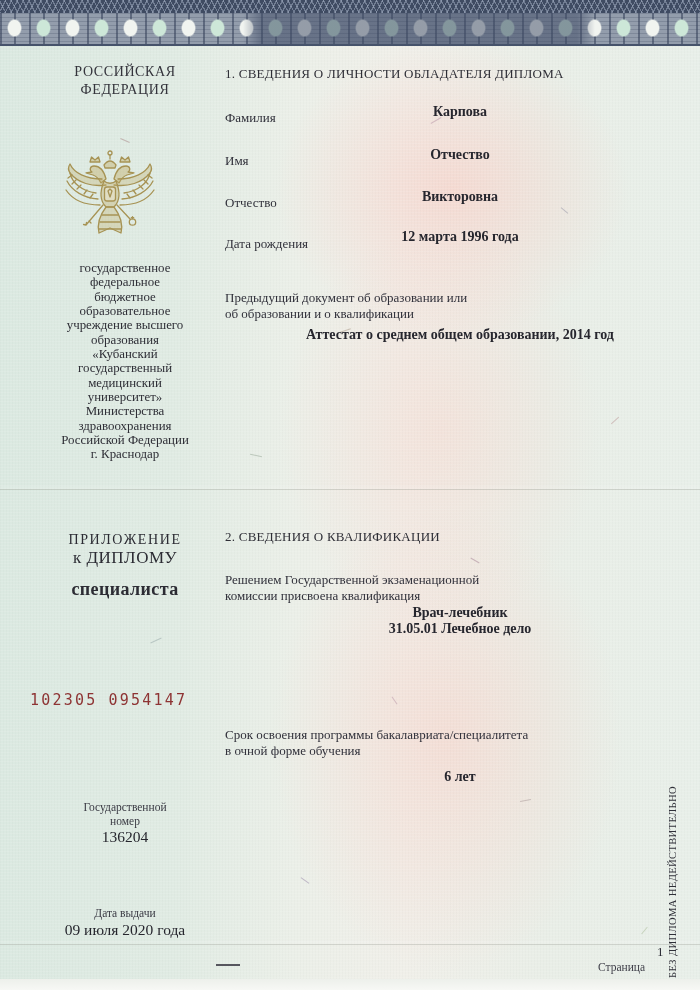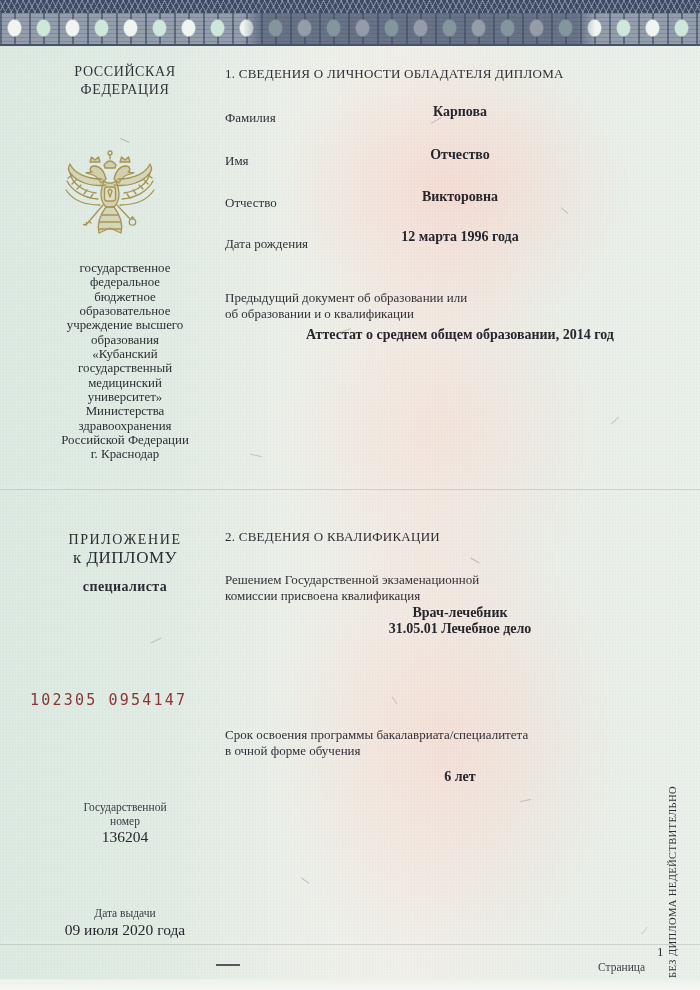--- a/index.html
+++ b/index.html
@@ -40,21 +40,21 @@
   
   .abs{position:absolute;}
   .lcol{left:30px;width:190px;text-align:center;}
   .country{top:63px;font-size:14px;letter-spacing:.6px;line-height:18px;color:#34343c;}
   .inst{left:18px;top:261px;width:214px;text-align:center;font-size:12.9px;line-height:14.35px;color:#2e2e36;}
   .sec-title{left:225px;font-size:13px;letter-spacing:.25px;color:#2e2e36;}
   .rlabel{position:absolute;left:225px;font-size:13px;color:#30303a;}
   .rvalue{position:absolute;left:280px;width:360px;text-align:center;font-size:14px;font-weight:bold;color:#26262e;}
   .supp1{top:532px;font-size:14px;letter-spacing:1.6px;}
   .supp2{top:548px;font-size:17px;letter-spacing:.5px;}
-  .supp3{top:579px;font-size:14px;font-weight:bold;letter-spacing:.4px;}
+  .supp3{top:579px;font-size:18px;font-weight:bold;letter-spacing:.4px;}
   .serial{left:30px;top:691px;font-family:"DejaVu Sans Mono",monospace;font-size:15px;font-weight:normal;letter-spacing:2.2px;color:#8e3434;}
   .small-lbl{font-size:11.5px;color:#3a3a44;line-height:14px;}
   .big-val{font-size:15.5px;color:#26262e;}
   .dash{left:216px;top:964px;width:24px;height:2px;background:#56565e;}
   .pg-label{left:598px;top:961px;font-size:11.5px;color:#3e3e48;}
   .pg-num{left:657px;top:944px;font-size:13px;color:#2e2e38;}
   .security-vert{left:667px;top:782px;height:196px;width:15px;writing-mode:vertical-rl;transform:rotate(180deg);
     font-size:10.5px;letter-spacing:.4px;color:#2f2f38;white-space:nowrap;}
   .emblem{left:62px;top:149px;width:96px;height:108px;opacity:.9;}
 </style>

